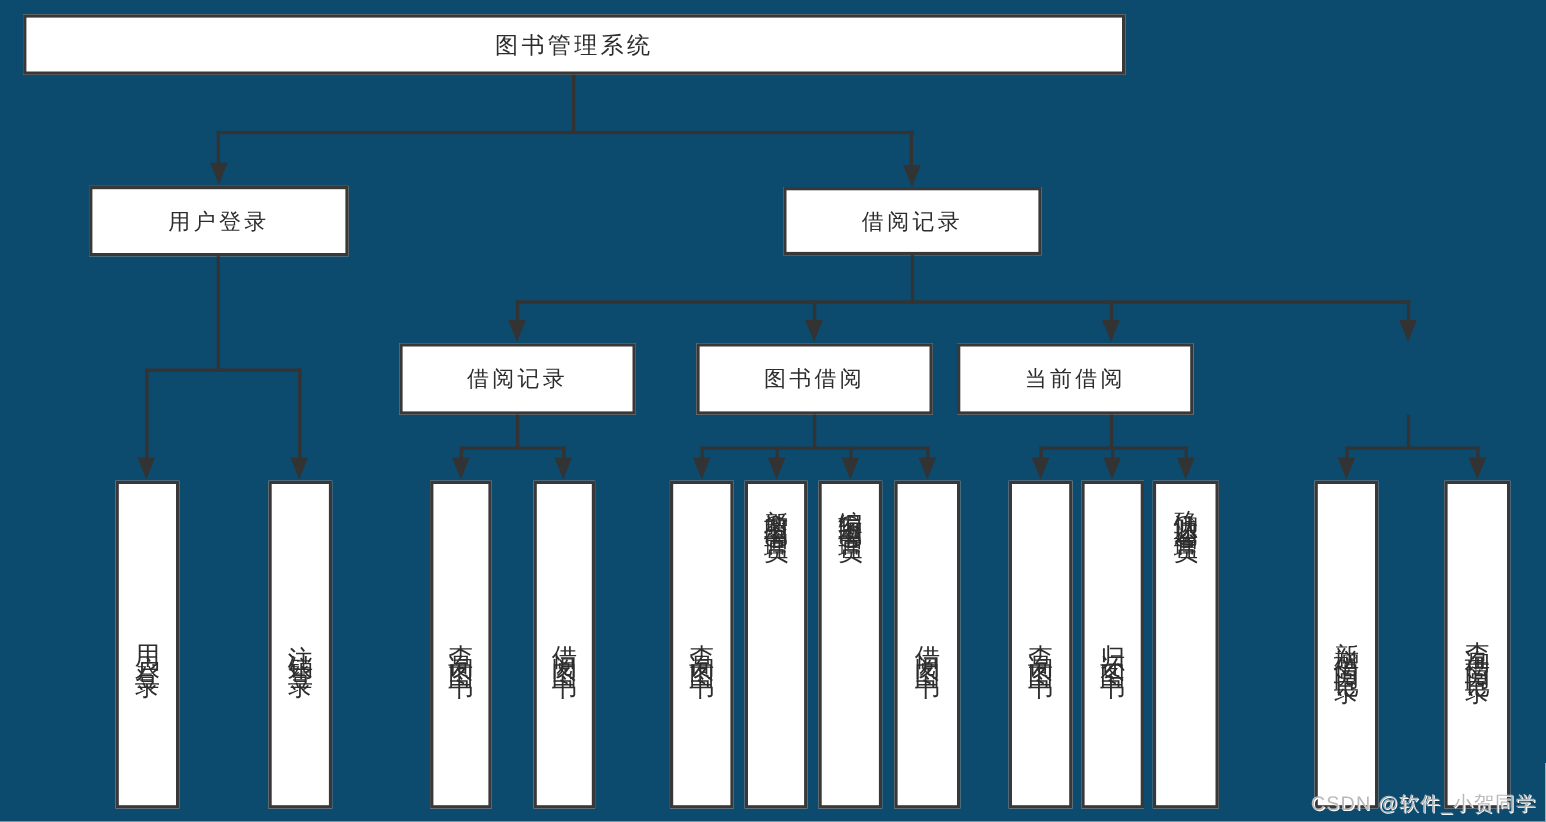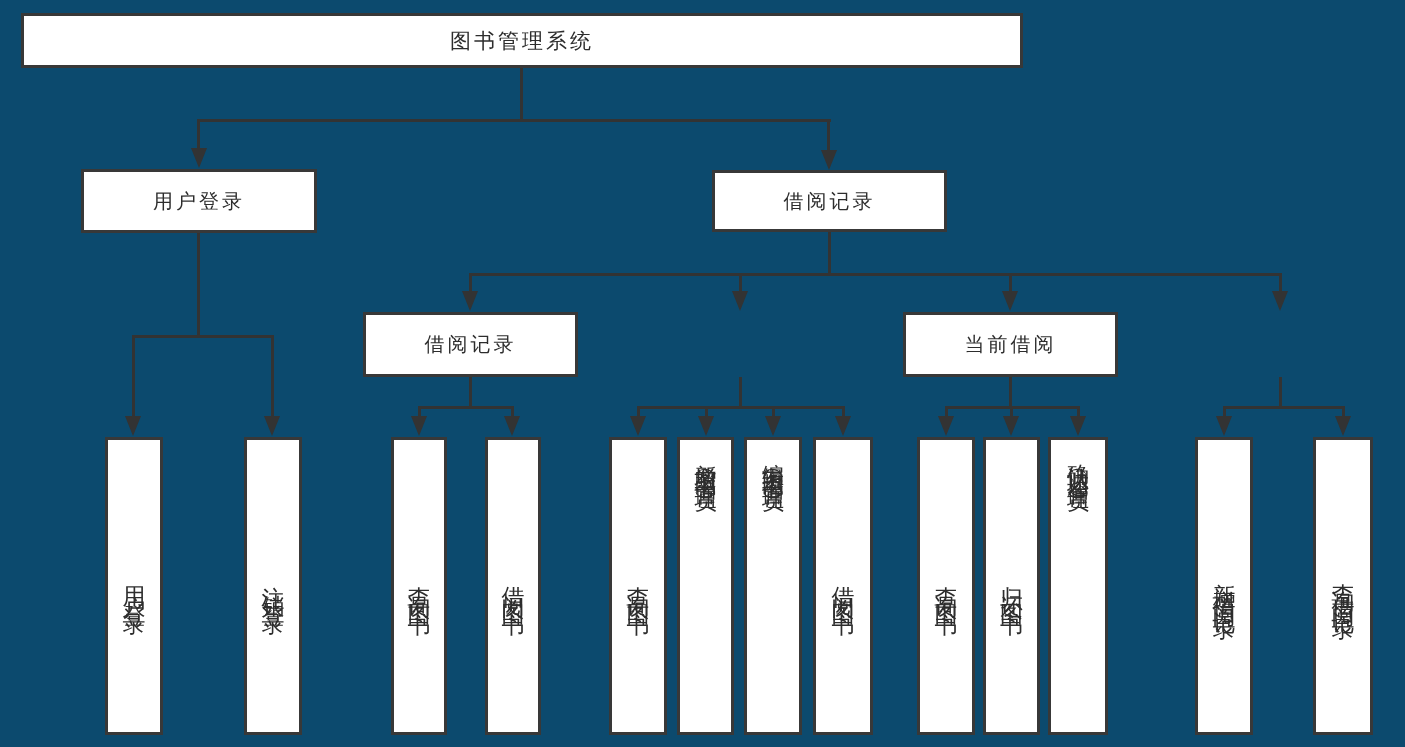--- a/index.html
+++ b/index.html
@@ -71,21 +71,24 @@
   <div class="line" style="left:739px;top:273px;width:3px;height:20px;"></div>
   <div class="arrowhead" style="left:732px;top:291px;"></div>
   <div class="line" style="left:1009px;top:273px;width:3px;height:20px;"></div>
   <div class="arrowhead" style="left:1002px;top:291px;"></div>
   <div class="line" style="left:1279px;top:273px;width:3px;height:20px;"></div>
   <div class="arrowhead" style="left:1272px;top:291px;"></div>
 
   <div class="box" style="left:363px;top:312px;width:215px;height:65px;">
     <span class="blabel">借阅记录</span>
   </div>
-  <div class="box" style="left:903px;top:312px;width:215px;height:65px;font-family:Liberation Mono, monospace;">
+  <div class="box" style="left:633px;top:312px;width:215px;height:65px;">
+    <span class="blabel">图书借阅</span>
+  </div>
+  <div class="box" style="left:870px;top:312px;width:215px;height:65px;font-family:Liberation Mono, monospace;">
     <span class="blabel">当前借阅</span>
   </div>
 
   <div class="line" style="left:469px;top:377px;width:3px;height:31px;"></div>
   <div class="line" style="left:418px;top:406px;width:96px;height:3px;"></div>
   <div class="line" style="left:739px;top:377px;width:3px;height:31px;"></div>
   <div class="line" style="left:637px;top:406px;width:208px;height:3px;"></div>
   <div class="line" style="left:1009px;top:377px;width:3px;height:31px;"></div>
   <div class="line" style="left:945px;top:406px;width:135px;height:3px;"></div>
   <div class="line" style="left:1279px;top:377px;width:3px;height:31px;"></div>
@@ -151,14 +154,15 @@
     <span class="vtext">确认归还（管理员）</span>
   </div>
 
   <div class="box vbox mid" style="left:1195px;top:437px;width:58px;height:298px;">
     <span class="vtext">新增借阅记录</span>
   </div>
   <div class="box vbox mid" style="left:1313px;top:437px;width:60px;height:298px;">
     <span class="vtext">查询借阅记录</span>
   </div>
 
+  <div id="watermark">CSDN @软件_小贺同学</div>
 
 </div>
 
 </body></html>

